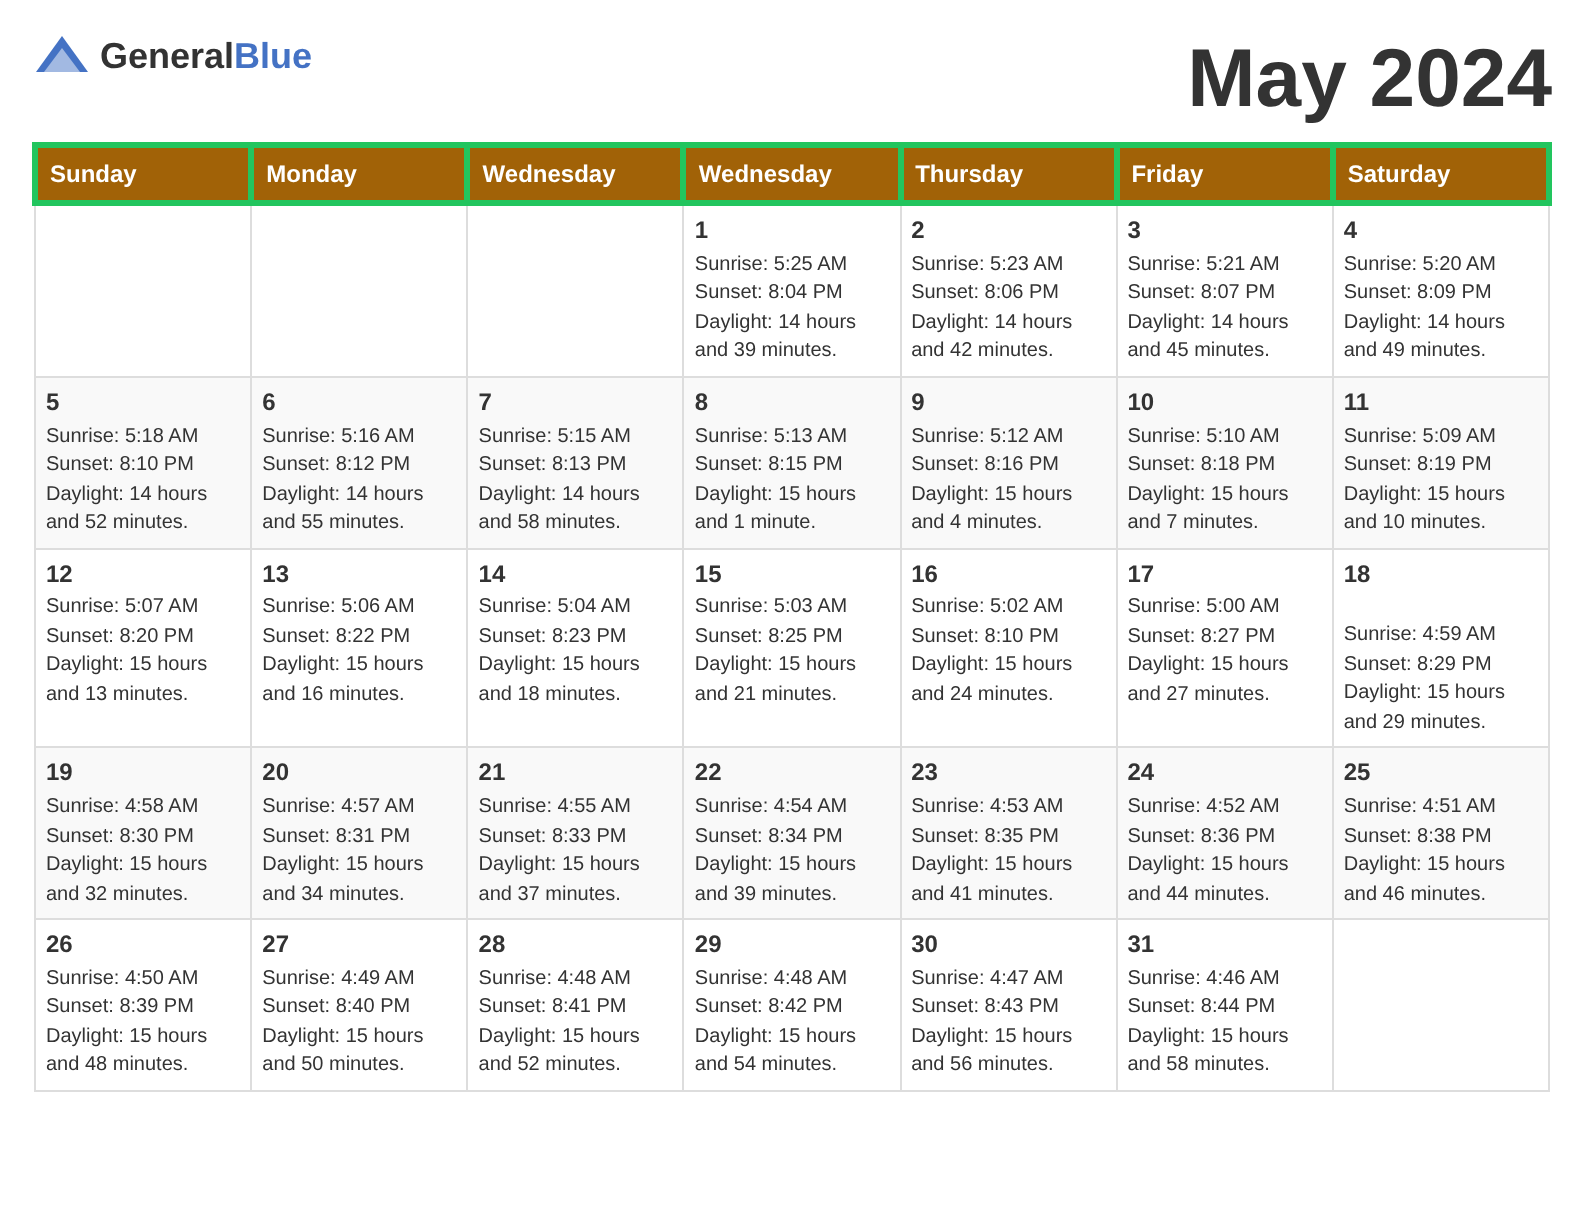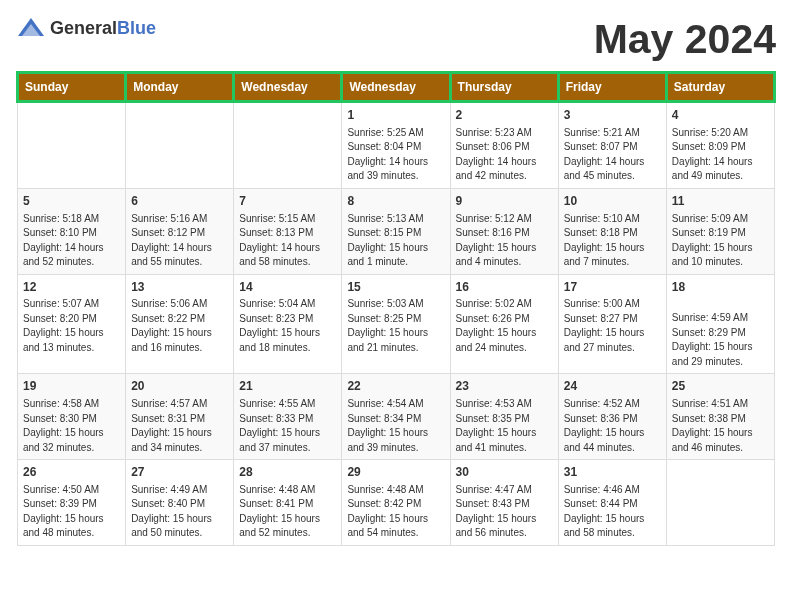--- a/index.html
+++ b/index.html
@@ -231,21 +231,21 @@
         <td>
           <span class="day-num">15</span>
           <div class="day-info" style="white-space: pre-line;">Sunrise: 5:03 AM
 Sunset: 8:25 PM
 Daylight: 15 hours
 and 21 minutes.</div>
         </td>
         <td>
           <span class="day-num">16</span>
           <div class="day-info" style="white-space: pre-line;">Sunrise: 5:02 AM
-Sunset: 6:26 PM
+Sunset: 8:10 PM
 Daylight: 15 hours
 and 24 minutes.</div>
         </td>
         <td>
           <span class="day-num">17</span>
           <div class="day-info" style="white-space: pre-line;">Sunrise: 5:00 AM
 Sunset: 8:27 PM
 Daylight: 15 hours
 and 27 minutes.</div>
         </td>

